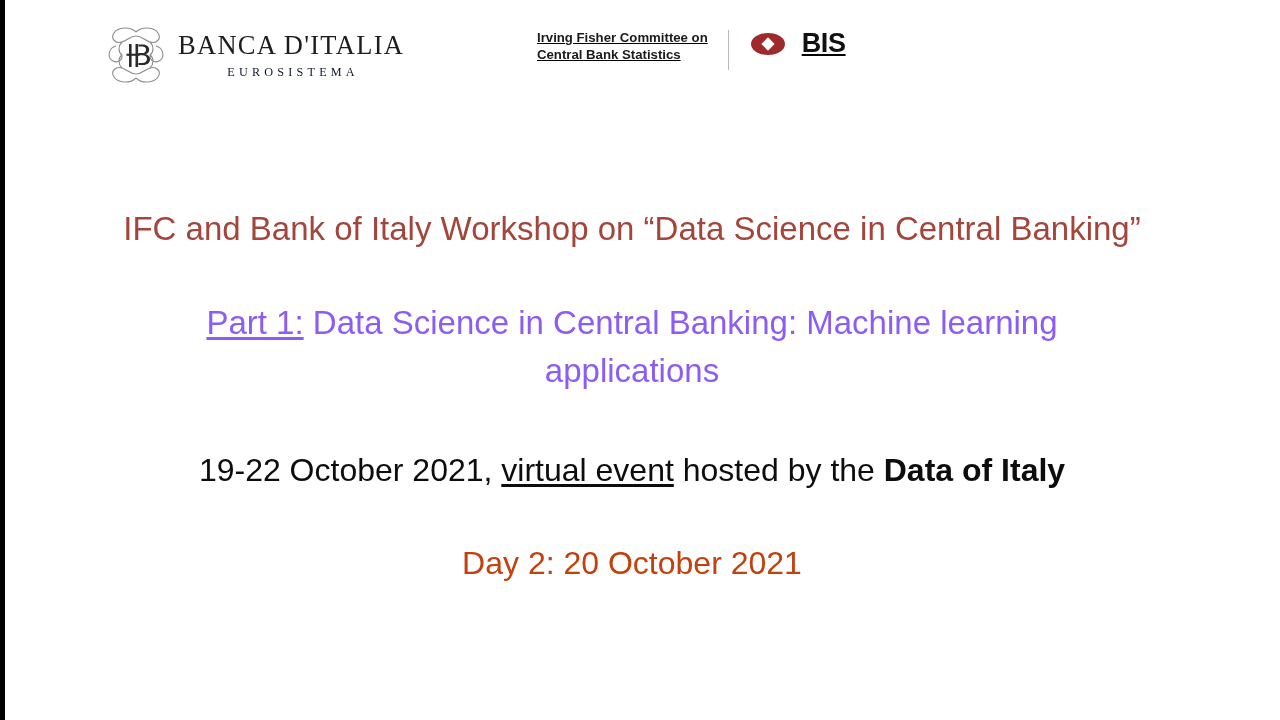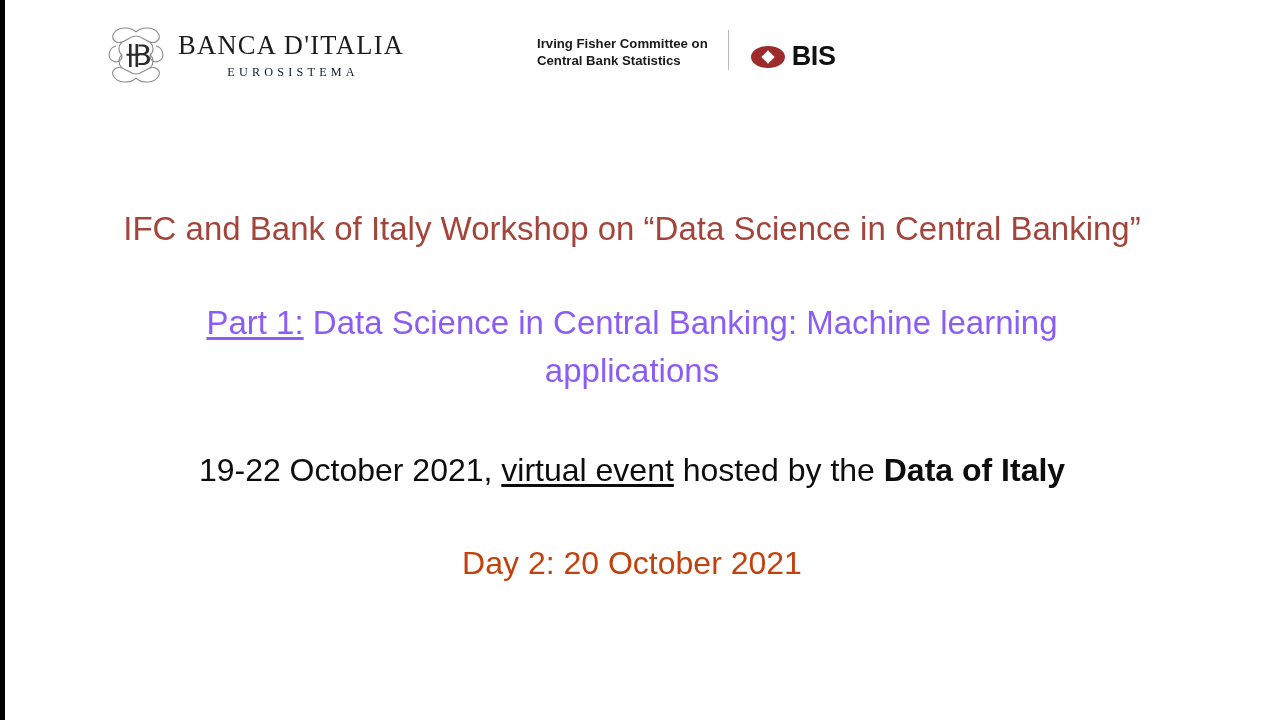--- a/index.html
+++ b/index.html
@@ -72,41 +72,42 @@
     margin-top: 6px;
     padding-left: 4px;
     white-space: nowrap;
   }
 
   .ifc-block {
     position: absolute;
     left: 537px;
     top: 8px;
     display: flex;
-    align-items: flex-end;
+    align-items: flex-start;
+    text-decoration: underline;
   }
   .ifc-text {
     font-family: "Liberation Sans", sans-serif;
     font-weight: bold;
     font-size: 13.2px;
     line-height: 1.28;
     color: #1a1a1a;
     white-space: nowrap;
   }
   .ifc-divider {
     width: 1px;
     height: 40px;
     background: #b9b9b9;
     margin-left: 20px;
     margin-right: 21px;
   }
   .bis-logo {
     display: flex;
     align-items: center;
-    gap: 6px;
+    gap: 16px;
   }
   .bis-mark { width: 36px; height: 24px; display: block; }
   .bis-text {
     font-family: "Liberation Sans", sans-serif;
     font-weight: bold;
     font-size: 27px;
     letter-spacing: -0.4px;
     color: #111111;
     line-height: 1;
   }

